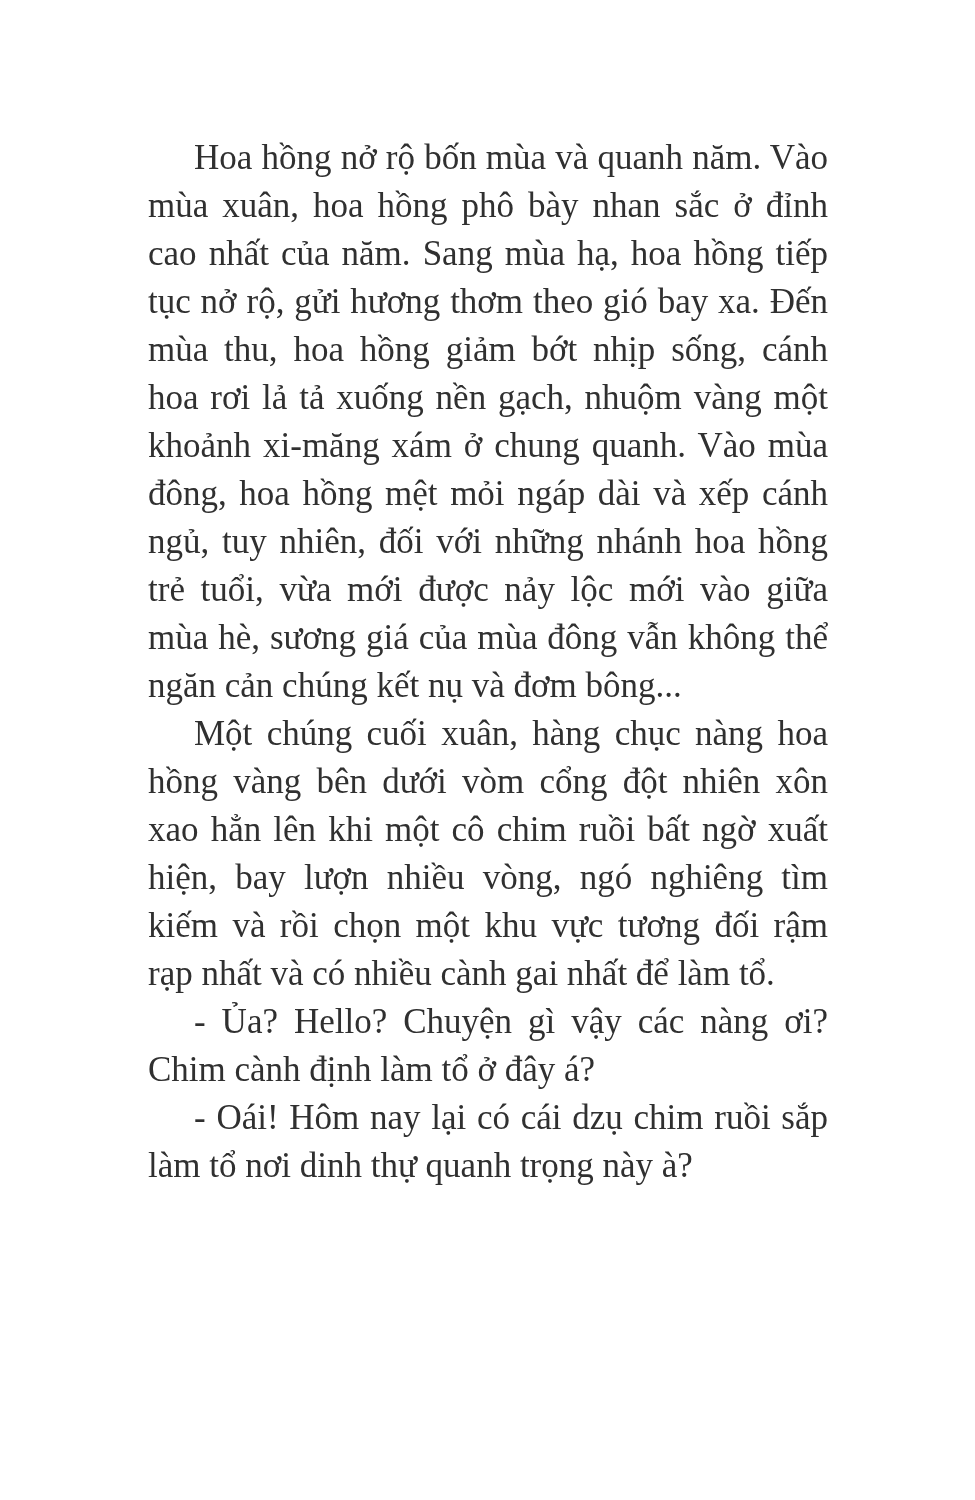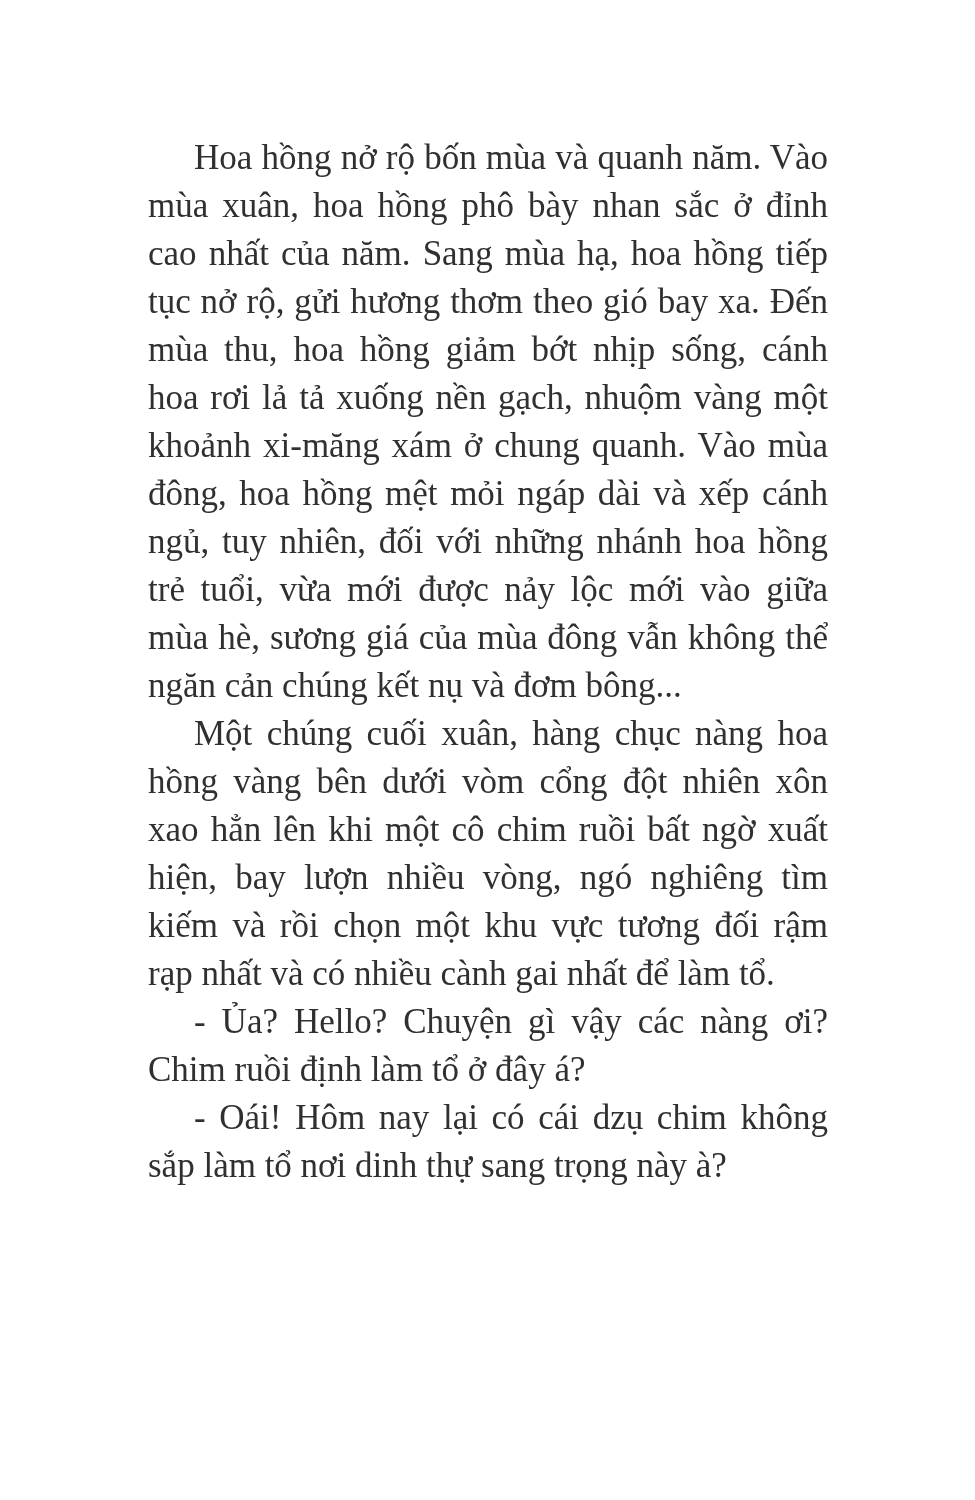--- a/index.html
+++ b/index.html
@@ -68,22 +68,22 @@
   }
 </style>
 </head>
 <body>
 
 <div class="page">
 
   <div class="text-block" style="color: rgb(48, 48, 48);">
     <p>Hoa hồng nở rộ bốn mùa và quanh năm. Vào mùa xuân, hoa hồng phô bày nhan sắc ở đỉnh cao nhất của năm. Sang mùa hạ, hoa hồng tiếp tục nở rộ, gửi hương thơm theo gió bay xa. Đến mùa thu, hoa hồng giảm bớt nhịp sống, cánh hoa rơi lả tả xuống nền gạch, nhuộm vàng một khoảnh xi-măng xám ở chung quanh. Vào mùa đông, hoa hồng mệt mỏi ngáp dài và xếp cánh ngủ, tuy nhiên, đối với những nhánh hoa hồng trẻ tuổi, vừa mới được nảy lộc mới vào giữa mùa hè, sương giá của mùa đông vẫn không thể ngăn cản chúng kết nụ và đơm bông...</p>
     <p>Một chúng cuối xuân, hàng chục nàng hoa hồng vàng bên dưới vòm cổng đột nhiên xôn xao hẳn lên khi một cô chim ruồi bất ngờ xuất hiện, bay lượn nhiều vòng, ngó nghiêng tìm kiếm và rồi chọn một khu vực tương đối rậm rạp nhất và có nhiều cành gai nhất để làm tổ.</p>
-    <p>- Ủa? Hello? Chuyện gì vậy các nàng ơi? Chim ruồi định làm tổ ở đây á?</p>
-    <p>- Oái! Hôm nay lại có cái dzụ chim không sắp làm tổ nơi dinh thự sang trọng này à?</p>
+    <p>- Ủa? Hello? Chuyện gì vậy các nàng ơi? Chim cành định làm tổ ở đây á?</p>
+    <p>- Oái! Hôm nay lại có cái dzụ chim ruồi sắp làm tổ nơi dinh thự quanh trọng này à?</p>
   </div>
 
   <div class="footer">
     <span class="pagenum">8</span>
     <span class="dots">
       <i style="background: rgb(214, 84, 142);"></i>
       <i style="background: rgb(214, 84, 142);"></i>
       <i style="background: rgb(214, 84, 142);"></i>
     </span>
     <span class="author">Không Thị Bích Nga</span>

